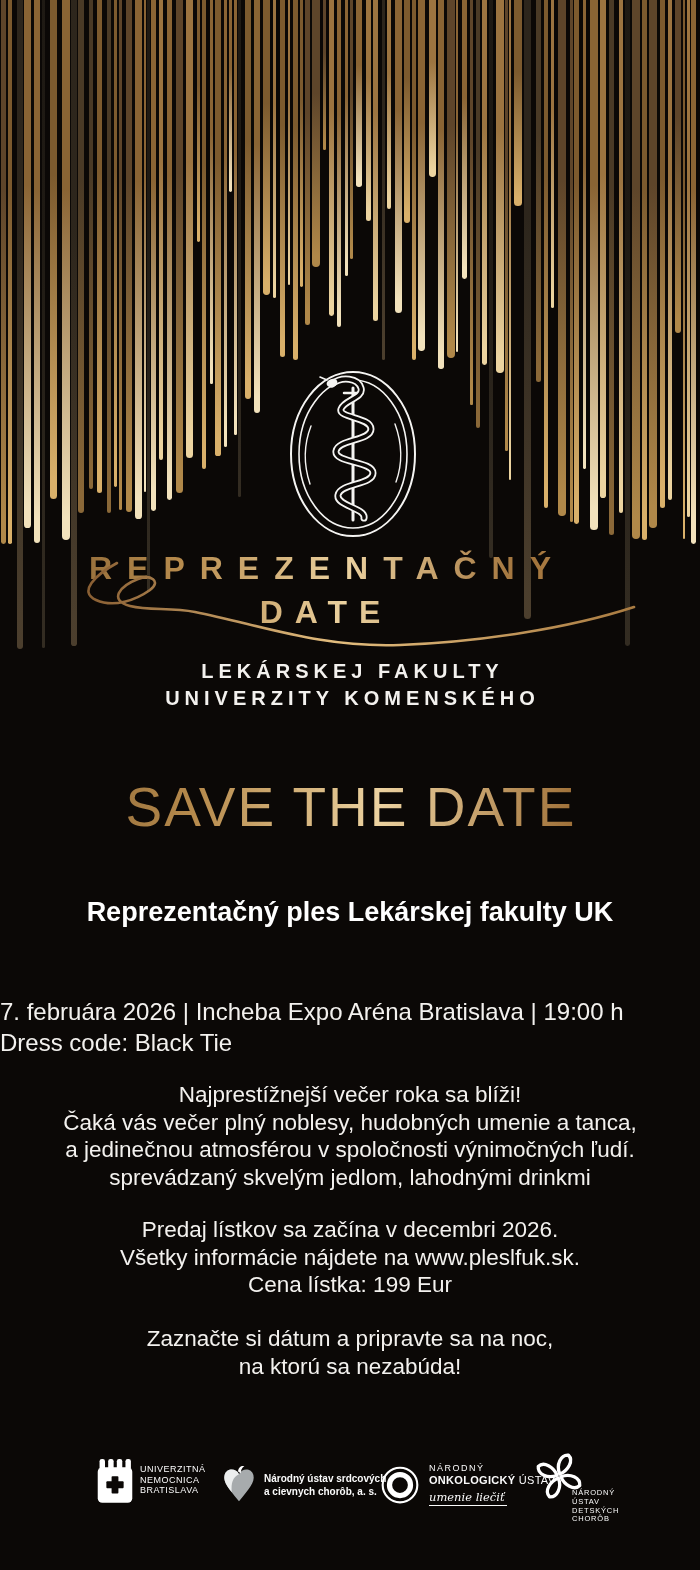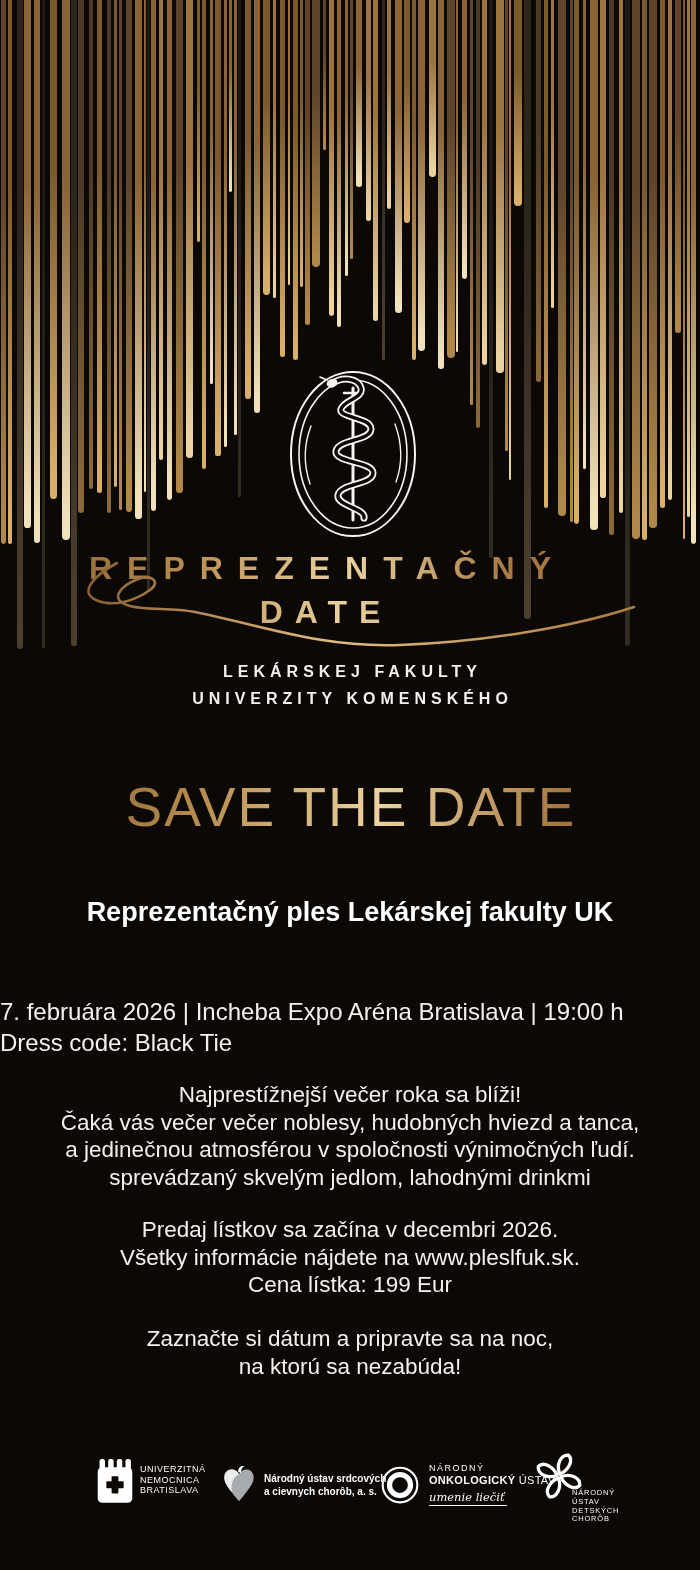--- a/index.html
+++ b/index.html
@@ -21,21 +21,21 @@
       background:linear-gradient(95deg,#7e5a2e 0%,#b68a4c 28%,#ecd2a0 54%,#9f7038 82%,#d8ad72 100%);
       -webkit-background-clip:text;background-clip:text;color:transparent;
     }
   }
   .title-line{position:absolute;left:0;width:640px;text-align:center;
     font-weight:600;font-size:32px;line-height:38px;}
   .title-line1{top:549px;letter-spacing:15px;text-indent:15px;}
   .title-line2{top:593px;letter-spacing:12px;text-indent:12px;}
   .flourish{position:absolute;left:0;top:548px;width:700px;height:120px;pointer-events:none;}
   .subtitle{position:absolute;left:0;top:658px;width:700px;text-align:center;
-    color:#f3f1ee;font-weight:600;font-size:16px;line-height:27px;
+    color:#f3f1ee;font-weight:600;font-size:20px;line-height:27px;
     letter-spacing:5px;text-indent:5px;}
   .save-date{position:absolute;left:0;top:776px;width:700px;text-align:center;
     font-size:55px;line-height:62px;font-weight:400;letter-spacing:2px;text-indent:2px;}
   .event-heading{position:absolute;left:0;top:894px;width:700px;text-align:center;
     color:#ffffff;font-weight:700;font-size:27px;line-height:36px;}
   .details{position:absolute;left:0;top:996px;width:700px;
     color:#f3f1ee;font-size:24px;line-height:31px;}
   .para{position:absolute;left:0;width:700px;text-align:center;
     color:#f3f1ee;font-size:22.5px;line-height:27.5px;}
   .p1{top:1081px;} .p2{top:1216px;} .p3{top:1325px;}
@@ -196,21 +196,21 @@
 
   <div class="event-heading">Reprezentačný ples Lekárskej fakulty UK</div>
 
   <div class="details">
     <div>7. februára 2026 | Incheba Expo Aréna Bratislava | 19:00 h</div>
     <div>Dress code: Black Tie</div>
   </div>
 
   <div class="para p1">
     <div>Najprestížnejší večer roka sa blíži!</div>
-    <div>Čaká vás večer večer noblesy, hudobných hviezd a tanca,</div>
+    <div>Čaká vás večer plný noblesy, hudobných umenie a tanca,</div>
     <div>a jedinečnou atmosférou v spoločnosti výnimočných ľudí.</div>
     <div>sprevádzaný skvelým jedlom, lahodnými drinkmi</div>
   </div>
   <div class="para p2">
     <div>Predaj lístkov sa začína v decembri 2026.</div>
     <div>Všetky informácie nájdete na www.pleslfuk.sk.</div>
     <div>Cena lístka: 199 Eur</div>
   </div>
   <div class="para p3">
     <div>Zaznačte si dátum a pripravte sa na noc,</div>

